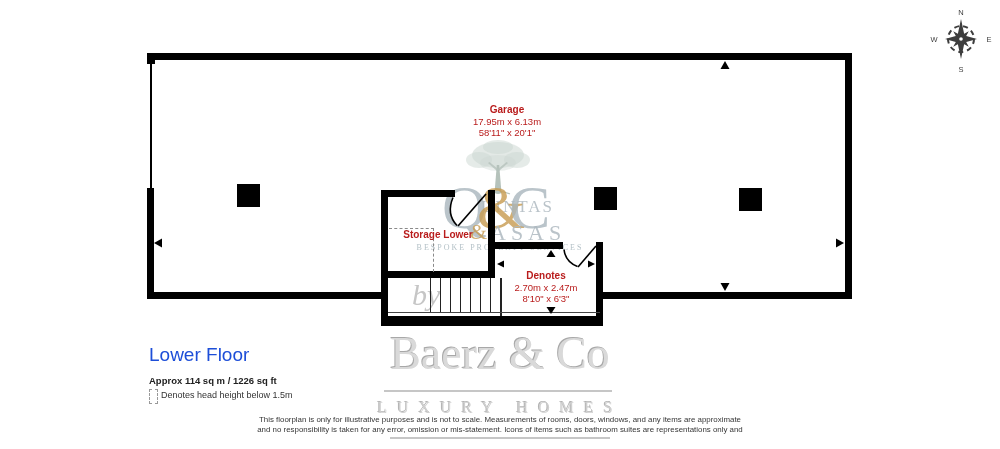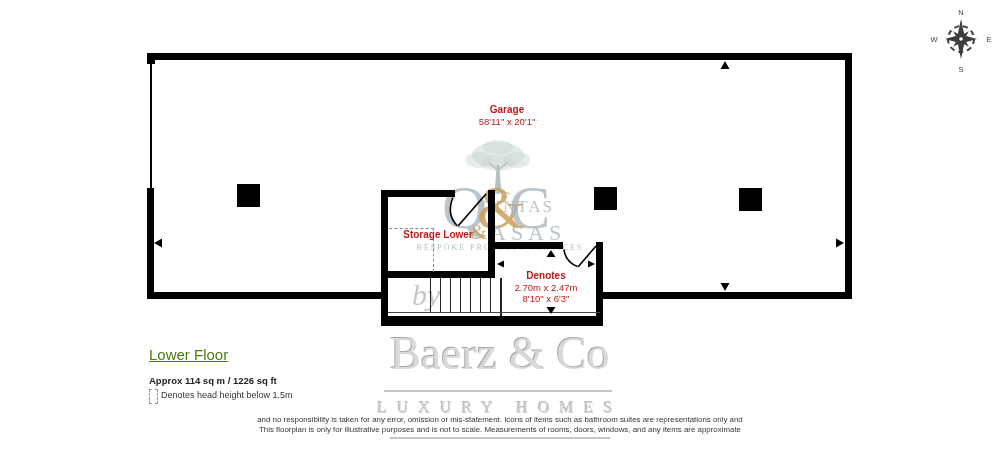--- a/index.html
+++ b/index.html
@@ -25,21 +25,21 @@
   .wm-amp-small{font-size:22px;color:#c79b50;opacity:.8;}
   .wm-word-bottom{font-size:22px;letter-spacing:5px;color:#aeb9c0;opacity:.85;}
   .wm-tagline{width:220px;text-align:center;font-size:8px;letter-spacing:2px;color:#b4c1c7;}
   .wm-by{font-size:30px;font-style:italic;color:#c6c6c6;}
   .wm-brand{width:320px;text-align:center;font-size:46px;color:#d9d9d9;
             text-shadow:-1px -1px 0 #a8a8a8;}
   .wm-rule{position:absolute;background:#c6c6c6;height:2px;}
   .wm-sub{width:320px;text-align:center;font-size:16px;letter-spacing:10px;color:#cfcfcf;
           text-shadow:-1px -1px 0 #b3b3b3;}
   
-  .floor-title{font-size:15px;color:#4d7c0f;line-height:16px;text-decoration:underline;}
+  .floor-title{font-size:19px;color:#1d4ed8;line-height:16px;}
   .floor-area{font-size:9.5px;font-weight:bold;color:#222;line-height:12px;margin-top:12px;}
   .legend-box{position:absolute;width:7px;height:13px;border:1px dashed #999;background:#fff;}
   .legend-text{font-size:9px;color:#333;}
   .disclaimer{position:absolute;text-align:center;font-size:7.9px;line-height:10px;color:#353535;}
 </style>
 </head>
 <body>
 
 <div class="stage">
 
@@ -126,20 +126,21 @@
       <polygon points="725,291 720.5,283 729.5,283"></polygon>
       <polygon points="497,264 504,260.5 504,267.5"></polygon>
       <polygon points="595,264 588,260.5 588,267.5"></polygon>
       <polygon points="551,250 546.5,257 555.5,257"></polygon>
       <polygon points="551,314 546.5,307 555.5,307"></polygon>
     </g>
   </svg>
 
   <div class="room-label" style="left:407px;top:104px;width:200px;">
     <div class="room-name">Garage</div>
+    <div class="room-dim">17.95m x 6.13m</div>
     <div class="room-dim">58'11" x 20'1"</div>
   </div>
   <div class="room-label" style="left:381px;top:229px;width:114px;">
     <div class="room-name">Storage Lower</div>
   </div>
   <div class="room-label" style="left:496px;top:270px;width:100px;">
     <div class="room-name">Denotes</div>
     <div class="room-dim">2.70m x 2.47m</div>
     <div class="room-dim">8'10" x 6'3"</div>
   </div>
@@ -160,17 +161,17 @@
 
   <div class="abs" style="left:149px;top:347px;">
     <div class="floor-title">Lower Floor</div>
     <div class="floor-area">Approx 114 sq m / 1226 sq ft</div>
   </div>
 
   <div class="legend-box" style="left:149px;top:389px;"></div>
   <div class="abs legend-text" style="left:161px;top:390px;">Denotes head height below 1.5m</div>
 
   <div class="disclaimer" style="left:240px;top:415px;width:520px;">
+    <div>This floorplan is only for illustrative purposes and is not to scale. Measurements of rooms, doors, windows, and any items are approximate</div>
     <div>and no responsibility is taken for any error, omission or mis-statement. Icons of items such as bathroom suites are representations only and</div>
-    <div>This floorplan is only for illustrative purposes and is not to scale. Measurements of rooms, doors, windows, and any items are approximate</div>
   </div>
 
 </div>
 
 </body></html>

